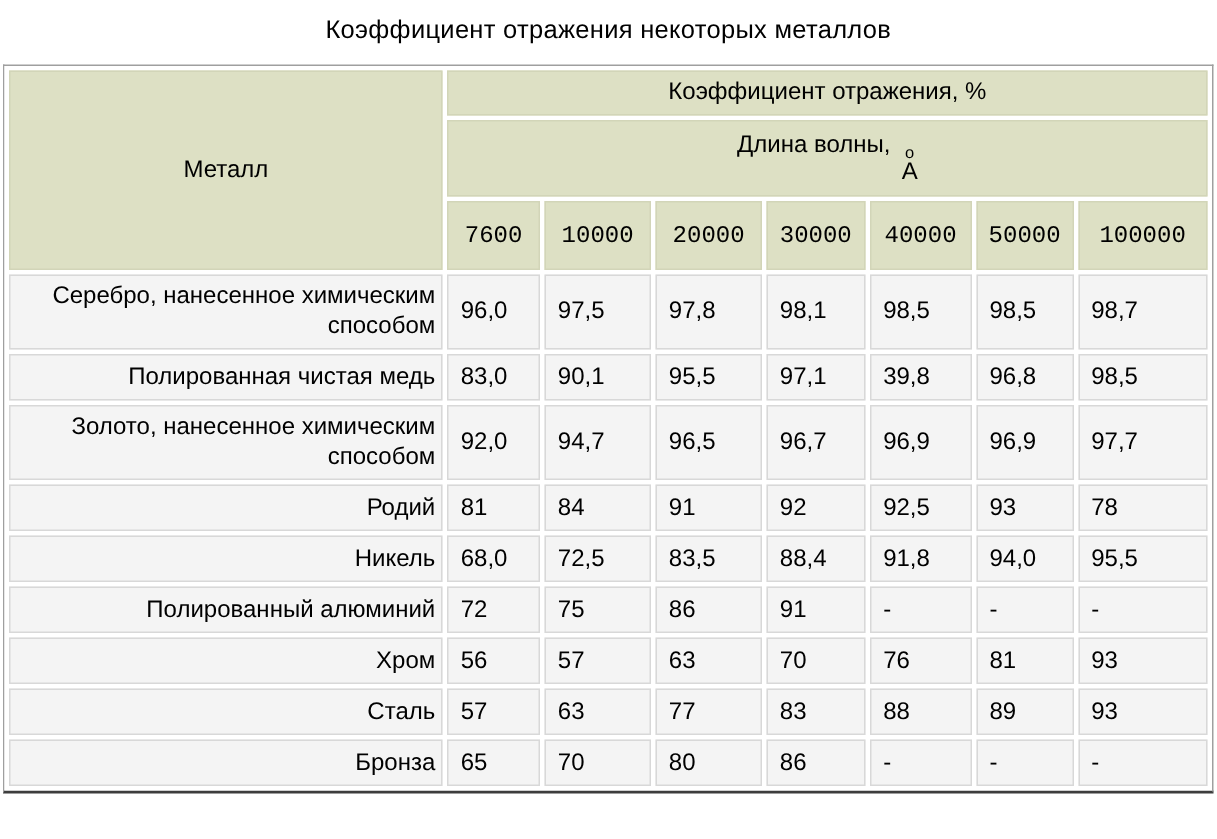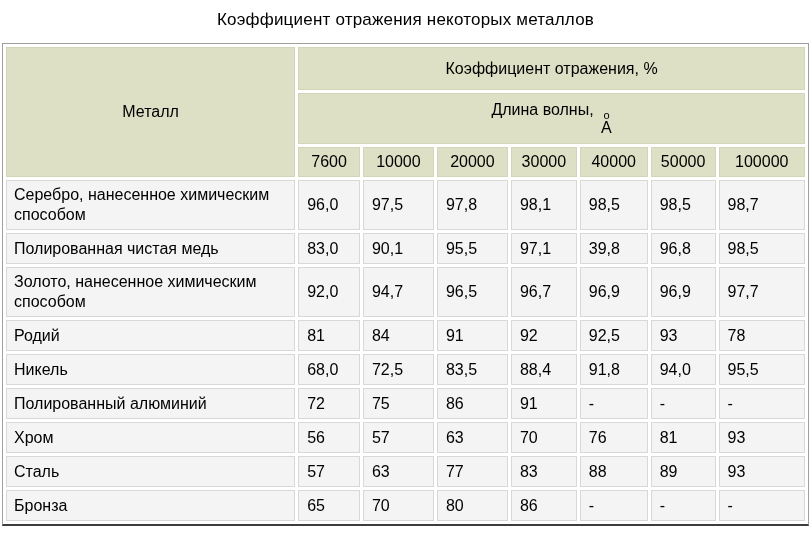--- a/index.html
+++ b/index.html
@@ -48,33 +48,33 @@
     font-weight: normal;
     font-size: 16px;
     vertical-align: middle;
   }
   th {
     background: var(--header-bg, #dde0c4);
     border: 1px solid var(--header-border, #d2d5b8);
     text-align: center;
     padding: 4px 4px;
   }
-  th.coef-th { height: 43px; }
+  th.coef-th { height: 30px; }
   th.wave-th { height: 51px; }
-  th.num-th  { height: 30px; }
+  th.num-th  { height: 46px; font-family: Liberation Mono, monospace; }
   th.metal-th { }
   td {
     background: var(--cell-bg, #f4f4f4);
     border: 1px solid var(--cell-border, #d8d8d8);
     text-align: left;
     padding: 4px 4px 4px 8px;
     height: 31px;
     line-height: 20px;
   }
-  td.metal-td { padding-left: 7px; }
+  td.metal-td { padding-left: 7px; text-align: right; }
   .ang {
     display: inline-flex;
     flex-direction: column;
     align-items: center;
     vertical-align: -4px;
     line-height: 1;
     margin-left: 3px;
   }
   .ang-o { font-size: 11px; line-height: 10px; }
   .ang-a { font-size: 16px; line-height: 16px; }

